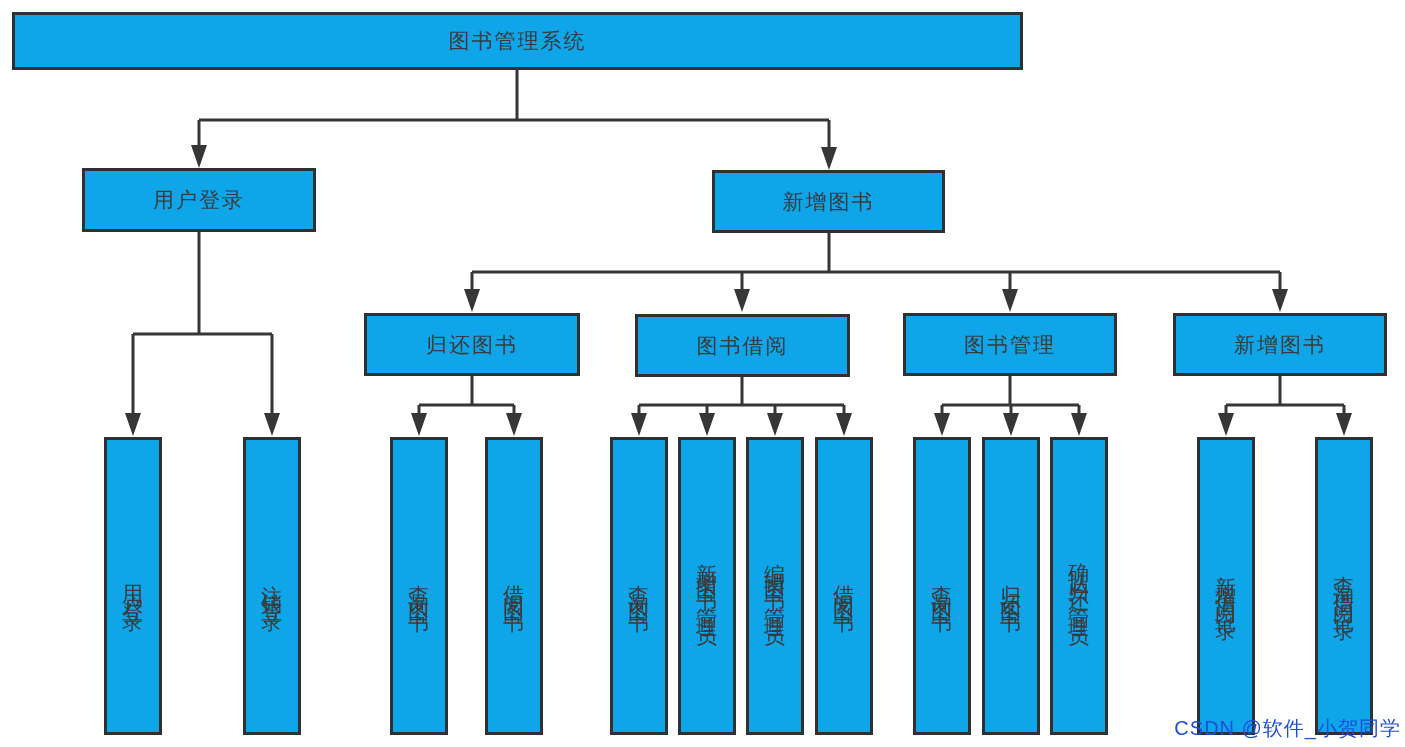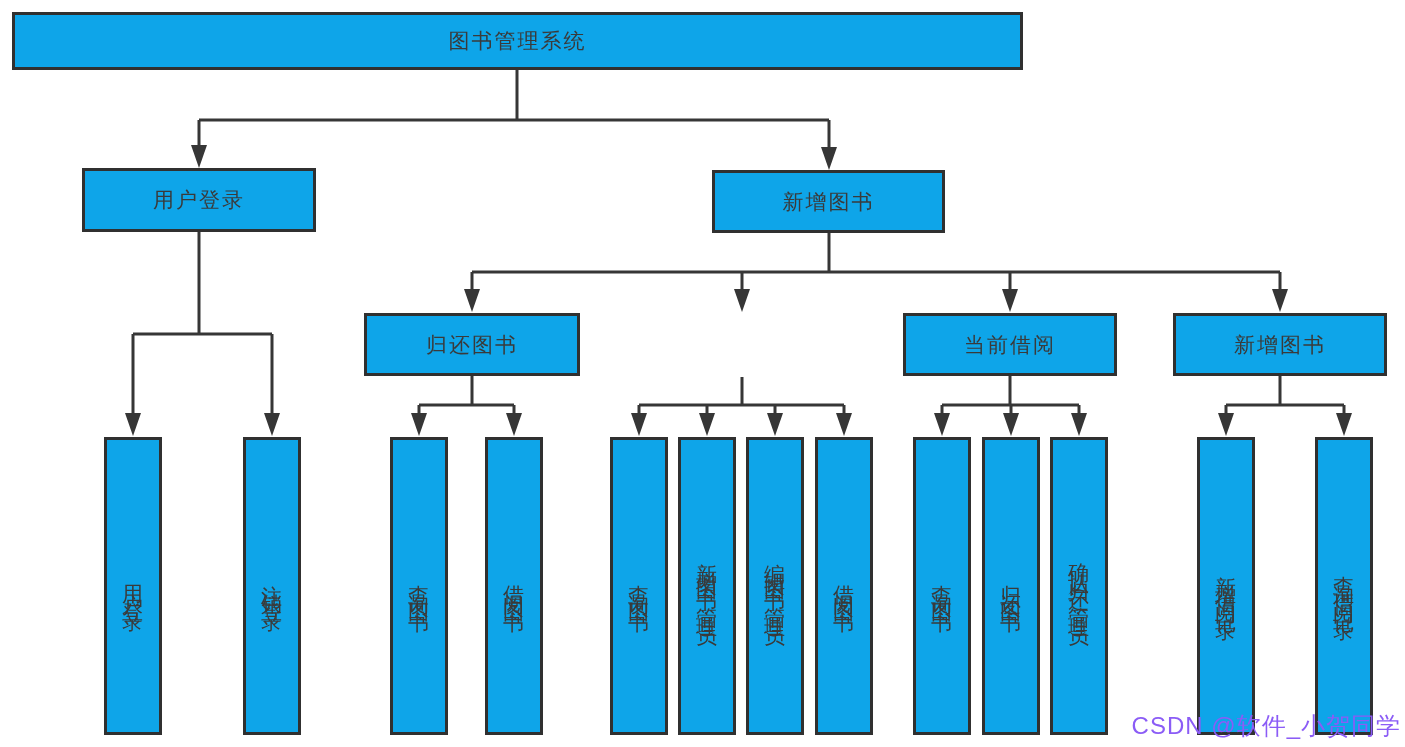--- a/index.html
+++ b/index.html
@@ -36,22 +36,22 @@
     text-orientation: mixed;
     font-size: 21px;
     letter-spacing: 9px;
     line-height: 1;
     white-space: nowrap;
   }
   .watermark {
     position: absolute;
     right: 4px;
     bottom: 5px;
-    font-size: 24px;
-    color: #8b5cf6;
+    font-size: 20px;
+    color: #1d4ed8;
     letter-spacing: 1px;
     white-space: nowrap;
   }
 </style>
 </head>
 <body>
 
 <div class="canvas">
 
   <svg class="connectors" viewBox="0 0 1405 747" xmlns="http://www.w3.org/2000/svg">
@@ -94,22 +94,25 @@
   <div class="box hbox" style="left:82px; top:168px; width:234px; height:64px;">
     <span>用户登录</span>
   </div>
   <div class="box hbox" style="left:712px; top:170px; width:233px; height:63px;">
     <span>新增图书</span>
   </div>
 
   <div class="box hbox" style="left:364px; top:313px; width:216px; height:63px;">
     <span>归还图书</span>
   </div>
+  <div class="box hbox" style="left:635px; top:314px; width:215px; height:63px;">
+    <span>图书借阅</span>
+  </div>
   <div class="box hbox" style="left:903px; top:313px; width:214px; height:63px;">
-    <span>当前借阅</span>
+    <span>图书管理</span>
   </div>
   <div class="box hbox" style="left:1173px; top:313px; width:214px; height:63px;">
     <span>新增图书</span>
   </div>
 
   <div class="box vbox" style="left:104px; top:437px; width:58px; height:298px;">
     <span>用户登录</span>
   </div>
   <div class="box vbox" style="left:243px; top:437px; width:58px; height:298px;">
     <span>注销登录</span>

